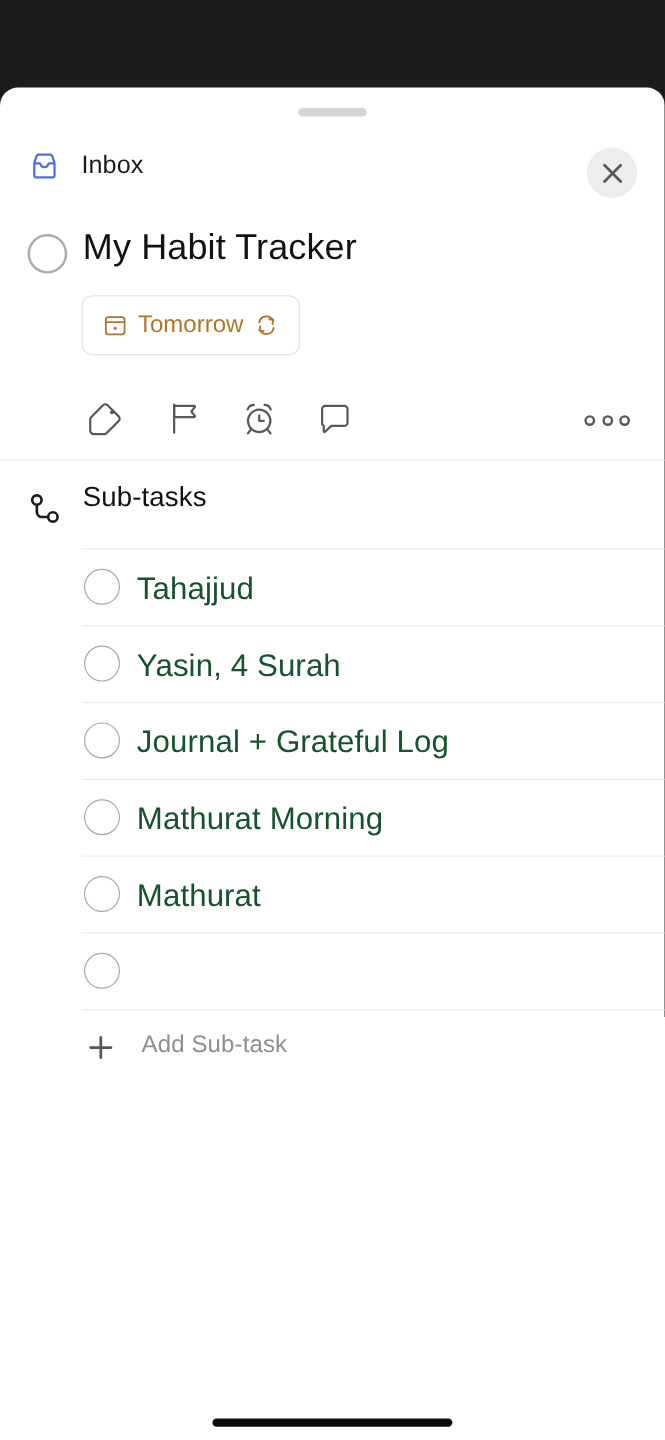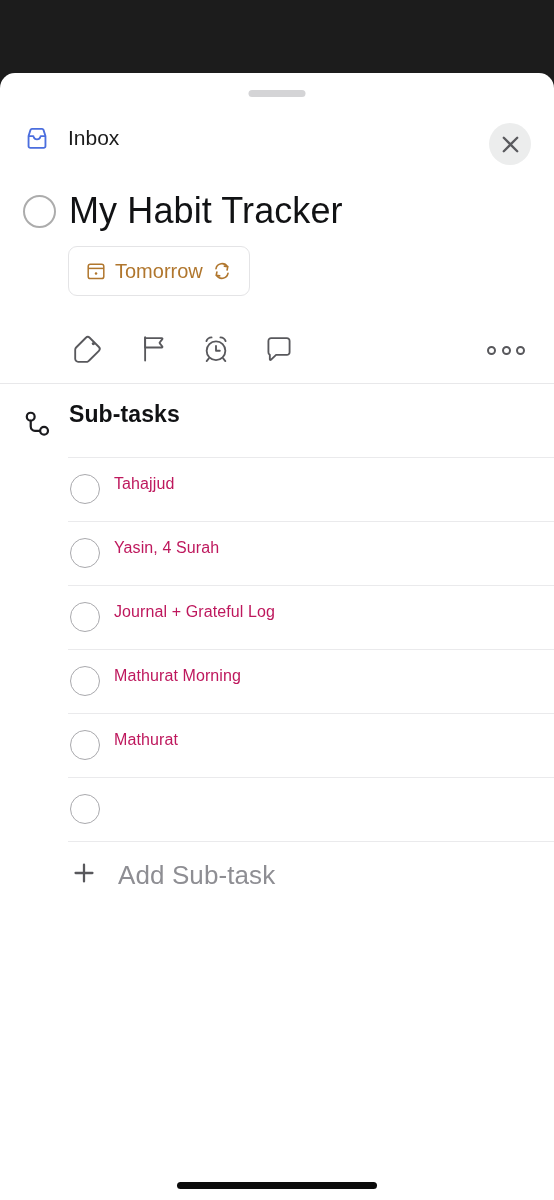--- a/index.html
+++ b/index.html
@@ -64,21 +64,21 @@
   }
 
   
   .task-row { position:absolute; top:117px; left:0; width:554px; }
   .task-check {
     position:absolute; left:23px; top:5px;
     width:33px; height:33px; border:2px solid #acacac; border-radius:50%;
   }
   .task-title {
     position:absolute; left:69px; top:0;
-    font-size:36px; color:#111214; letter-spacing:0.1px;
+    font-size:30px; color:#111214; letter-spacing:0.1px;
   }
 
   
   .chip {
     position:absolute; top:173px; left:68px;
     height:50px; padding:0 17px;
     border:1.5px solid #e4e4e6; border-radius:9px; background:#ffffff;
     display:inline-flex; align-items:center; gap:9px;
   }
   .chip-text { font-size:20px; color:#b0762d;text-align:right; }
@@ -105,46 +105,46 @@
 
   .divider-full {
     position:absolute; left:0; width:554px; height:1px; background:#e8e8ea;
   }
 
   
   .sub-header { position:absolute; top:328px; left:0; width:554px; height:60px; }
   .sub-icon { position:absolute; left:20px; top:6px; }
   .sub-title {
     position:absolute; left:69px; top:0;
-    font-size:23px; font-weight:700; color:#111214; letter-spacing:0.1px;
+    font-size:23px; font-weight:400; color:#111214; letter-spacing:0.1px;
   }
 
   
   .list { position:absolute; top:384px; left:0; width:554px; }
   .list-row { position:relative; height:64px; }
   .list-row .rowline {
     position:absolute; left:68px; right:0; top:0; height:1px; background:#eaeaec;
   }
   .row-check {
     position:absolute; left:70px; top:17px;
     width:30px; height:30px; border:1.7px solid #a9a9ad; border-radius:50%;
   }
   .row-label {
     position:absolute; left:114px; top:18px;
-    font-size:16px; color:#be185d; letter-spacing:0.1px;
+    font-size:26px; color:#14532d; letter-spacing:0.1px;
   }
 
   .add-row { position:relative; height:64px; }
   .add-row .rowline {
     position:absolute; left:68px; right:0; top:0; height:1px; background:#eaeaec;
   }
   .add-plus { position:absolute; left:71px; top:19px; }
   .add-label {
     position:absolute; left:118px; top:19px;
-    font-size:26px; color:#8e8e93; letter-spacing:0.1px;
+    font-size:20px; color:#8e8e93; letter-spacing:0.1px;
   }
 
   
   .home-indicator {
     position:absolute; bottom:11px; left:50%; transform:translateX(-50%);
     width:200px; height:7px; background:#0b0b0b; border-radius:5px;
   }
 </style>
 </head>
 <body>

